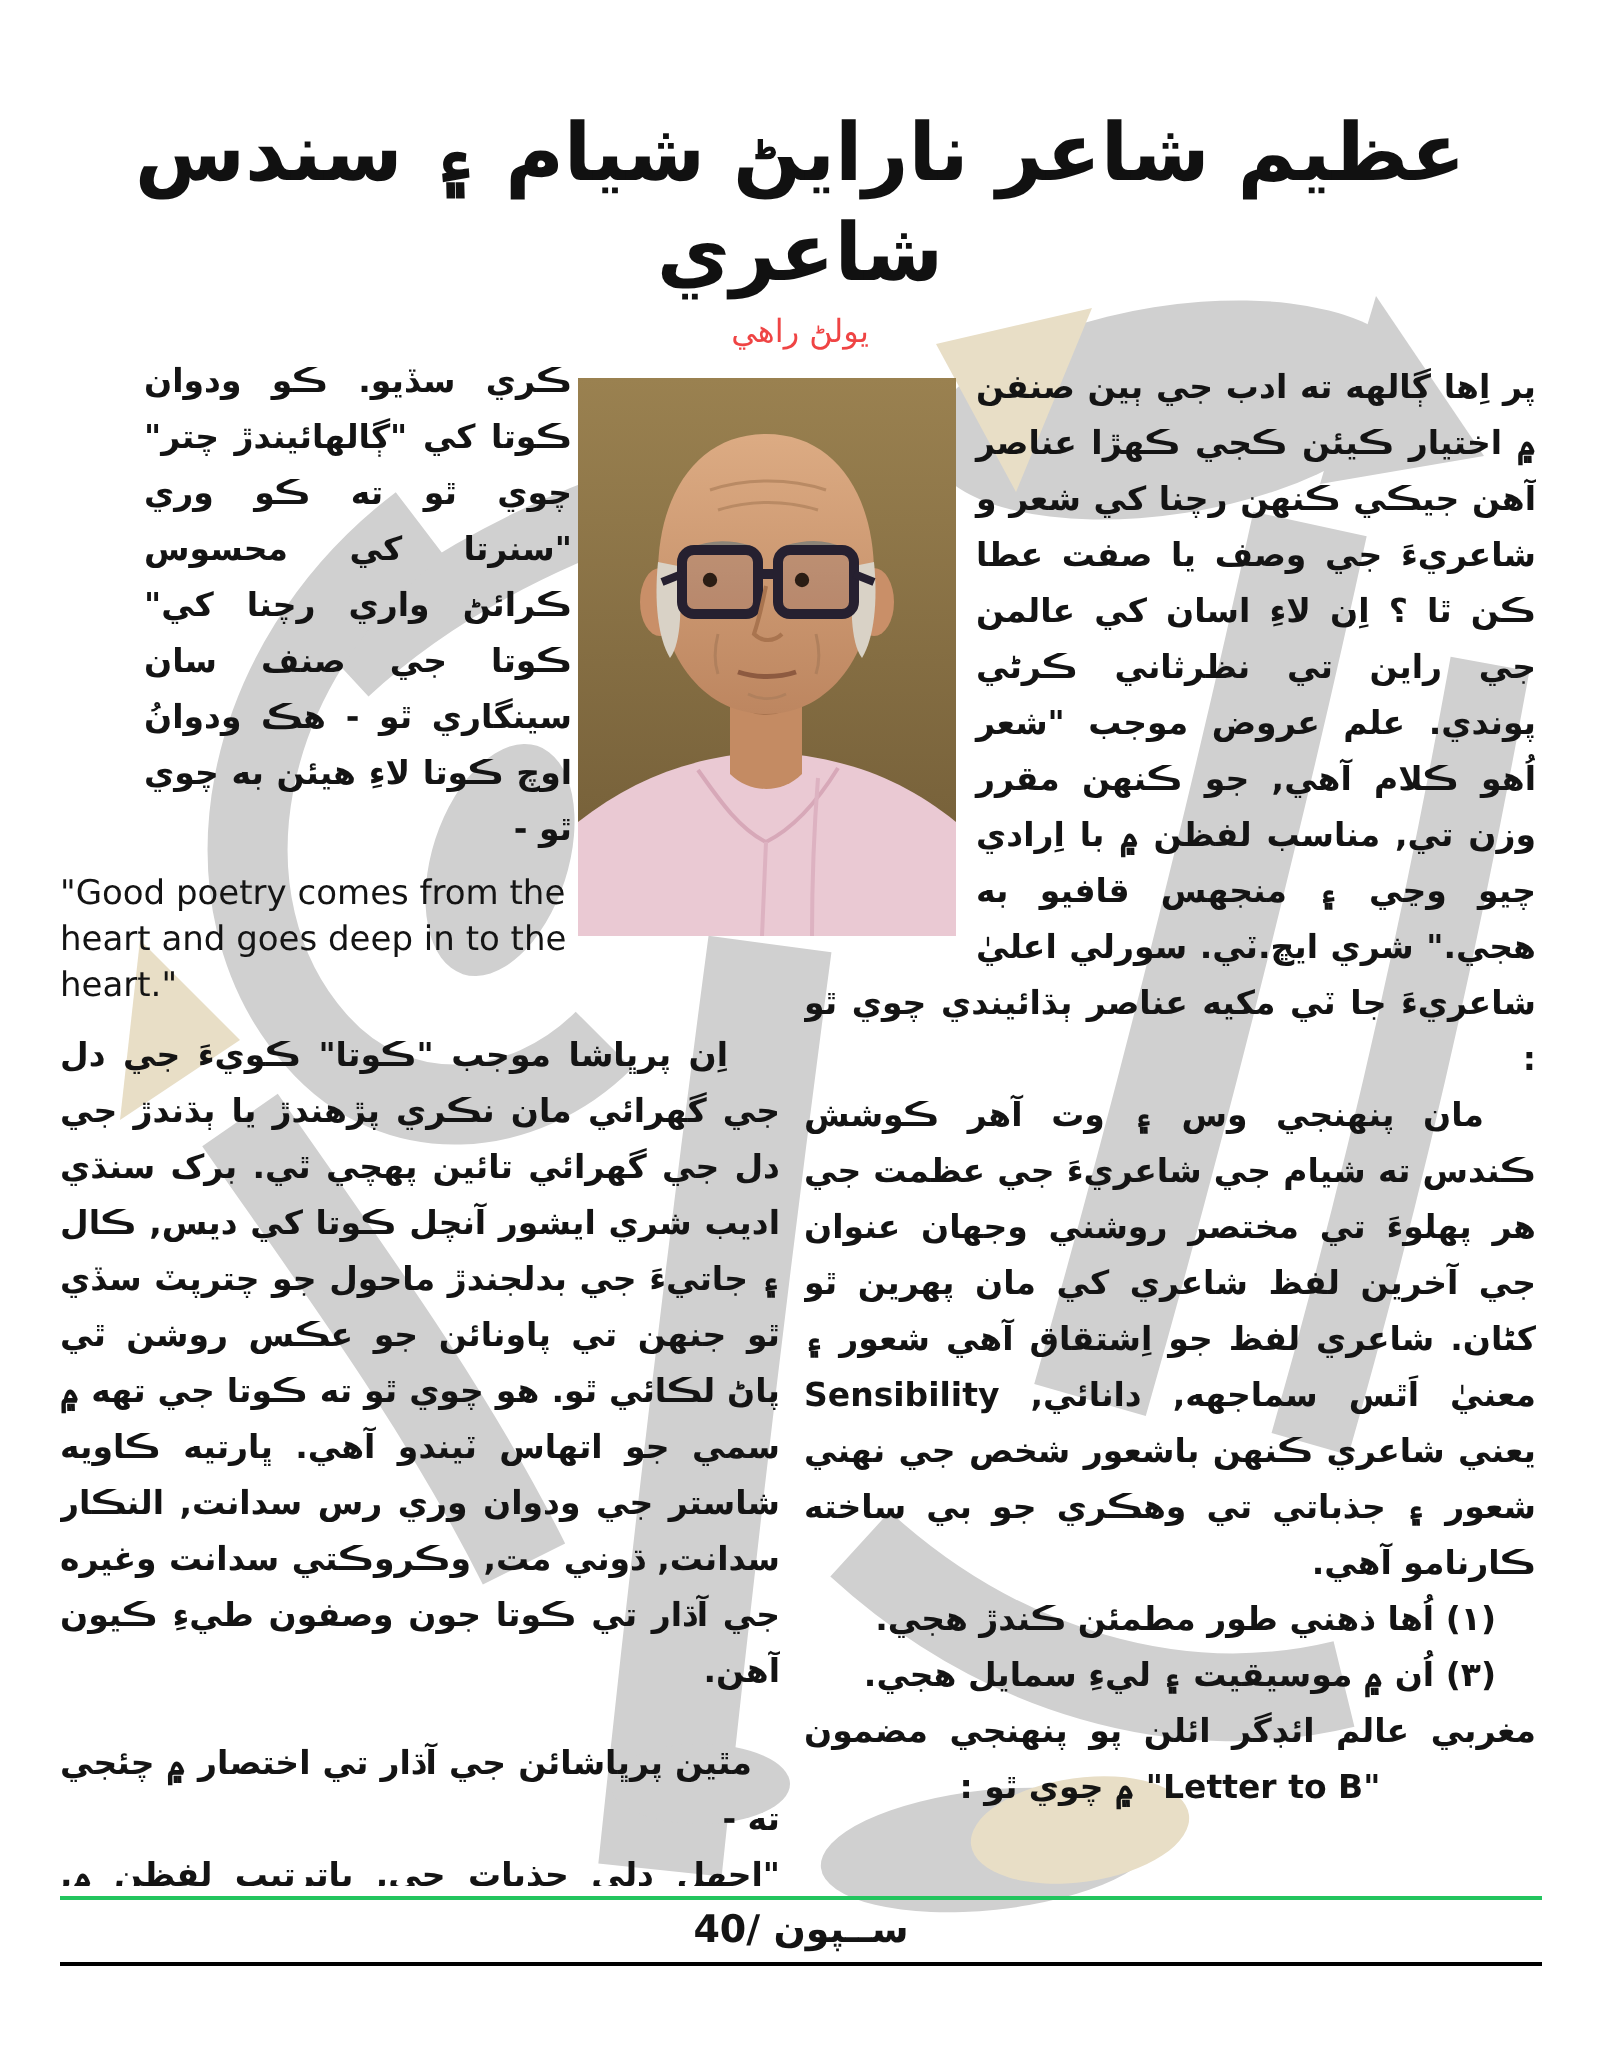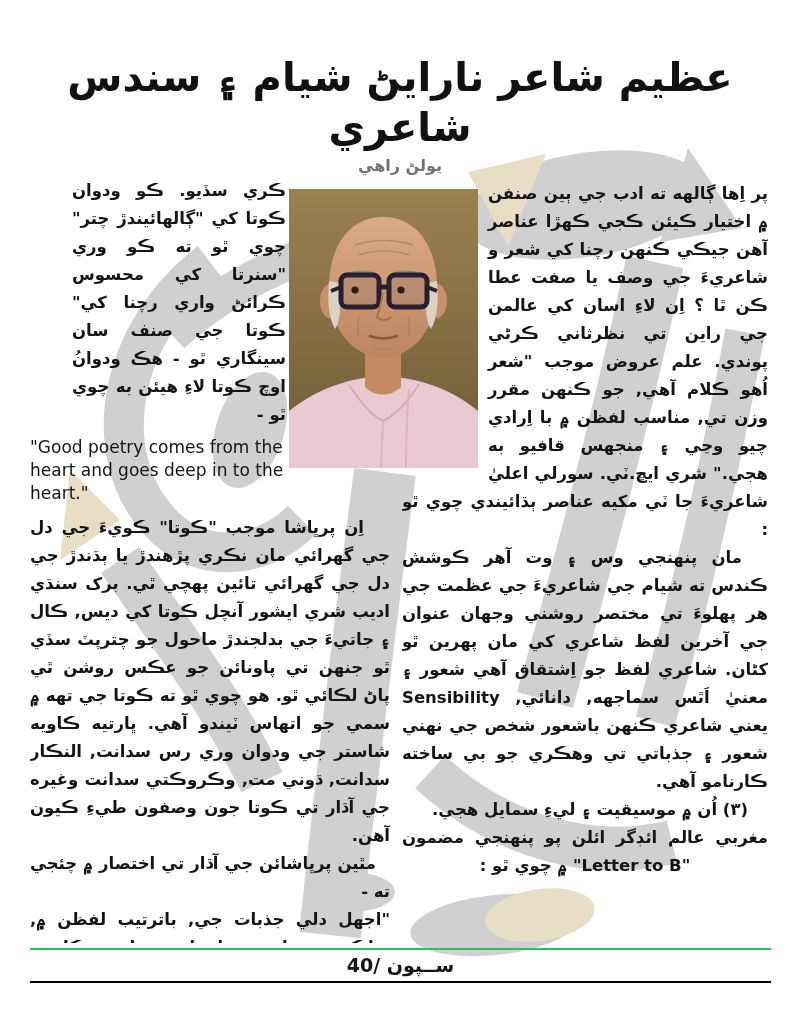--- a/index.html
+++ b/index.html
@@ -3,31 +3,31 @@
 <meta charset="utf-8">
 <style>
   html,body{margin:0;padding:0;background:#ffffff;}
   .page{position:relative;width:800px;height:1035px;background:#ffffff;overflow:hidden;
         font-family:"DejaVu Sans",sans-serif;color:#141414;border-radius:23px;}
   
   .watermark{position:absolute;left:0;top:0;width:800px;height:1035px;z-index:0;}
   
   .hdr{position:absolute;left:0;top:52px;width:800px;text-align:center;z-index:1;}
   .title{font-size:40px;font-weight:bold;line-height:1.25;letter-spacing:0px;color:#111;}
-  .author{margin-top:4px;font-size:16px;font-weight:bold;color:#737373;}
+  .author{margin-top:4px;font-size:16px;font-weight:normal;color:#ef4444;}
   
   .col{position:absolute;z-index:1;direction:rtl;font-size:16.5px;font-weight:bold;
        line-height:28px;text-align:justify;}
   .col-left {left:30px; top:177px;width:360px;height:766px;overflow:hidden;}
   .col-right{left:402px;top:180px;width:366px;height:772px;overflow:hidden;}
   .gap-right{float:right;width:104px;height:288px;}
   .gap-left {float:left; width:86px; height:290px;}
   .para{margin:0;}
   .ind{text-indent:26px;}
-  .ind-sm{text-indent:14px;}
+  .ind-sm{text-indent:14px;margin-top:18px;}
   .inset{margin-left:42px;}
   .q-en{direction:ltr;text-align:left;font-weight:normal;font-size:17px;line-height:23px;
         margin:7px 46px 9px 0;}
   .list-item{margin:0;padding-right:20px;text-align:right;}
   .list-item.justified{text-align:justify;text-align-last:left;}
   .center-last{text-align-last:center;}
   
   .photo{position:absolute;left:289px;top:189px;width:189px;height:279px;margin:0;z-index:2;}
   .photo svg{display:block;width:100%;height:100%;}
   
@@ -66,20 +66,21 @@
 
   <div class="hdr">
     <div class="title">عظيم شاعر نارايڻ شيام ۽ سندس شاعري</div>
     <div class="author">يولڻ راهي</div>
   </div>
 
   <div class="col col-right">
     <div class="gap-left"></div>
     <p class="para">پر اِها ڳالهه ته ادب جي ٻين صنفن ۾ اختيار ڪيئن ڪجي ڪهڙا عناصر آهن جيڪي ڪنهن رچنا کي شعر و شاعريءَ جي وصف يا صفت عطا ڪن ٿا ؟ اِن لاءِ اسان کي عالمن جي راين تي نظرثاني ڪرڻي پوندي. علم عروض موجب "شعر اُهو ڪلام آهي, جو ڪنهن مقرر وزن تي, مناسب لفظن ۾ با اِرادي چيو وڃي ۽ منجهس قافيو به هجي." شري ايڇ.ٽي. سورلي اعليٰ شاعريءَ جا ٽي مکيه عناصر ٻڌائيندي چوي ٿو :</p>
     <p class="para ind">مان پنهنجي وس ۽ وت آهر ڪوشش ڪندس ته شيام جي شاعريءَ جي عظمت جي هر پهلوءَ تي مختصر روشني وجهان عنوان جي آخرين لفظ شاعري کي مان پهرين ٿو کڻان. شاعري لفظ جو اِشتقاق آهي شعور ۽ معنيٰ اَٿس سماجهه, دانائي, Sensibility يعني شاعري ڪنهن باشعور شخص جي نهني شعور ۽ جذباتي تي وهڪري جو بي ساخته ڪارنامو آهي.</p>
+    <p class="list-item">(١) اُها ذهني طور مطمئن ڪندڙ هجي.</p>
     <p class="list-item">(٣) اُن ۾ موسيقيت ۽ ليءِ سمايل هجي.</p>
     <p class="para center-last">مغربي عالم ائڊگر ائلن پو پنهنجي مضمون "Letter to B" ۾ چوي ٿو :</p>
 
   </div>
 
   <div class="col col-left">
     <div class="gap-right"></div>
     <p class="para inset">ڪري سڏيو. ڪو ودوان ڪوتا کي "ڳالهائيندڙ چتر" چوي ٿو ته ڪو وري "سنرتا کي محسوس ڪرائڻ واري رچنا کي" ڪوتا جي صنف سان سينگاري ٿو - هڪ ودوانُ اوچ ڪوتا لاءِ هيئن به چوي ٿو -</p>
     <p class="q-en">"Good poetry comes from the heart and goes deep in to the heart."</p>
     <p class="para ind">اِن پرڀاشا موجب "ڪوتا" ڪويءَ جي دل جي گهرائي مان نڪري پڙهندڙ يا ٻڌندڙ جي دل جي گهرائي تائين پهچي ٿي. برک سنڌي اديب شري ايشور آنچل ڪوتا کي ديس, ڪال ۽ جاتيءَ جي بدلجندڙ ماحول جو چترپٽ سڏي ٿو جنهن تي پاونائن جو عڪس روشن ٿي پاڻ لڪائي ٿو. هو چوي ٿو ته ڪوتا جي تهه ۾ سمي جو اتهاس ٽيندو آهي. ڀارتيه ڪاويه شاستر جي ودوان وري رس سدانت, النڪار سدانت, ڌوني مت, وڪروڪتي سدانت وغيره جي آڌار تي ڪوتا جون وصفون طيءِ ڪيون آهن.</p>

